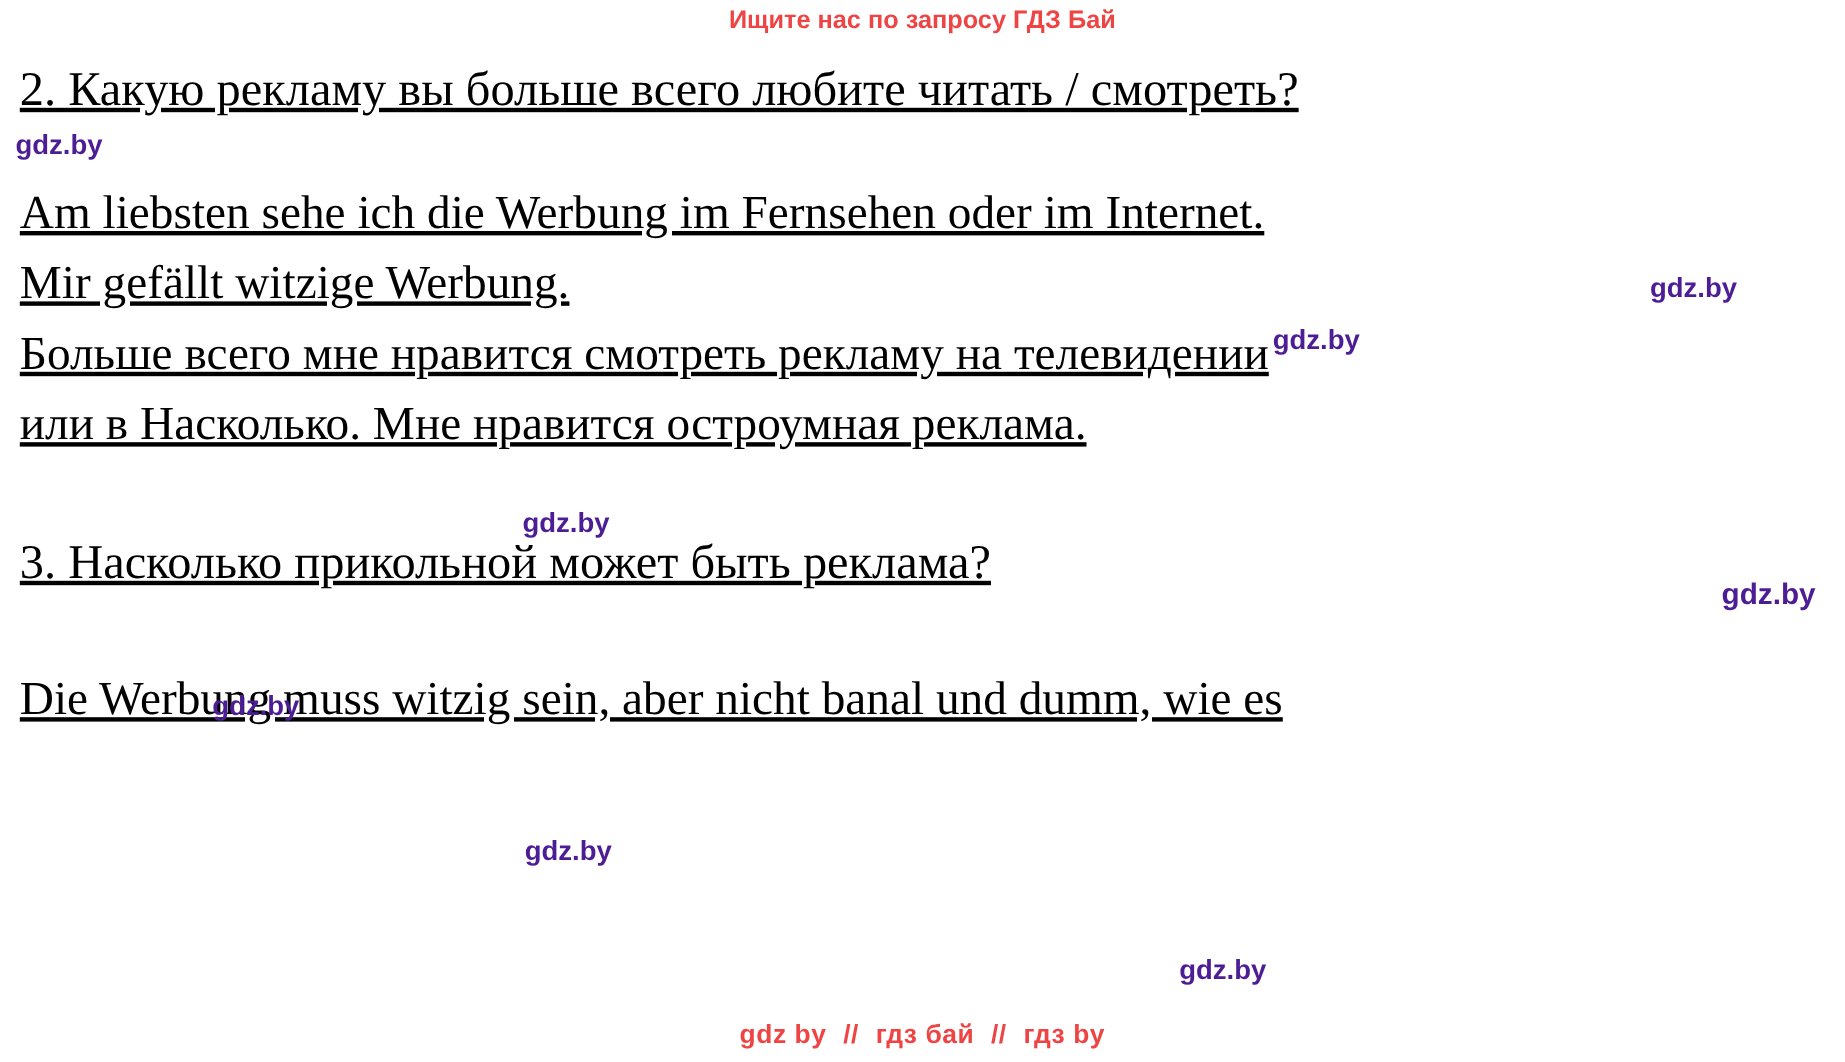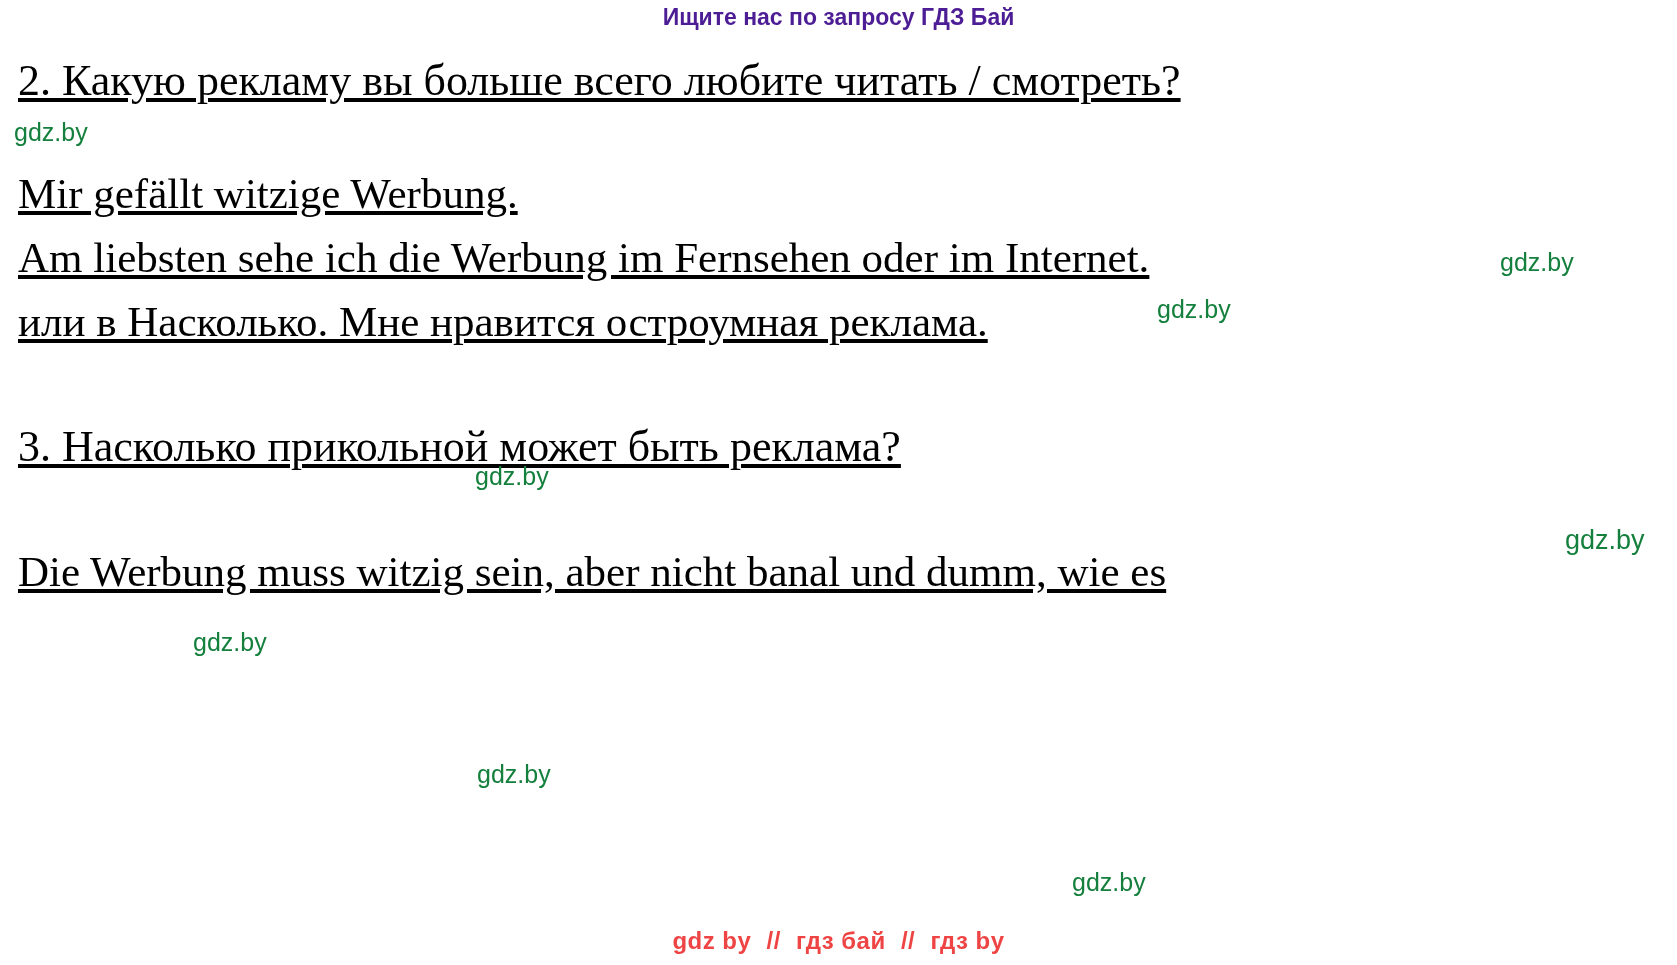--- a/index.html
+++ b/index.html
@@ -57,22 +57,22 @@
   }
   .spacer-md { height: 48px; }
   .spacer-lg { height: 60px; }
 
   .para-line { display: block; }
 
   
   .wm {
     position: absolute;
     font-family: "Liberation Sans", sans-serif;
-    font-weight: normal;
-    color: #15803d;
+    font-weight: bold;
+    color: #4c1d95;
     white-space: nowrap;
   }
 
   
   .footer {
     position: absolute;
     bottom: 10px;
     left: 0;
     width: 100%;
     text-align: center;
@@ -82,31 +82,32 @@
     color: #7030c0;
     letter-spacing: 0.5px;
   }
   .footer .sep { padding: 0 8px; }
 </style>
 </head>
 <body>
 
 <div class="page">
 
-  <div class="top-banner" style="color: #4c1d95;">Ищите нас по запросу ГДЗ Бай</div>
+  <div class="top-banner" style="color: #ef4444;">Ищите нас по запросу ГДЗ Бай</div>
 
   <div class="content">
 
     <div class="q-line">2. Какую рекламу вы больше всего любите читать / смотреть?</div>
 
     <div class="spacer-md"></div>
 
     <div class="answer-block">
+      <span class="para-line">Am liebsten sehe ich die Werbung im Fernsehen oder im Internet.</span>
       <span class="para-line">Mir gefällt witzige Werbung.</span>
-      <span class="para-line">Am liebsten sehe ich die Werbung im Fernsehen oder im Internet.</span>
+      <span class="para-line">Больше всего мне нравится смотреть рекламу на телевидении</span>
       <span class="para-line">или в Насколько. Мне нравится остроумная реклама.</span>
     </div>
 
     <div class="spacer-lg"></div>
 
     <div class="q-line">3. Насколько  прикольной может быть реклама?</div>
 
     <div class="spacer-lg"></div>
 
     <div class="answer-block">

